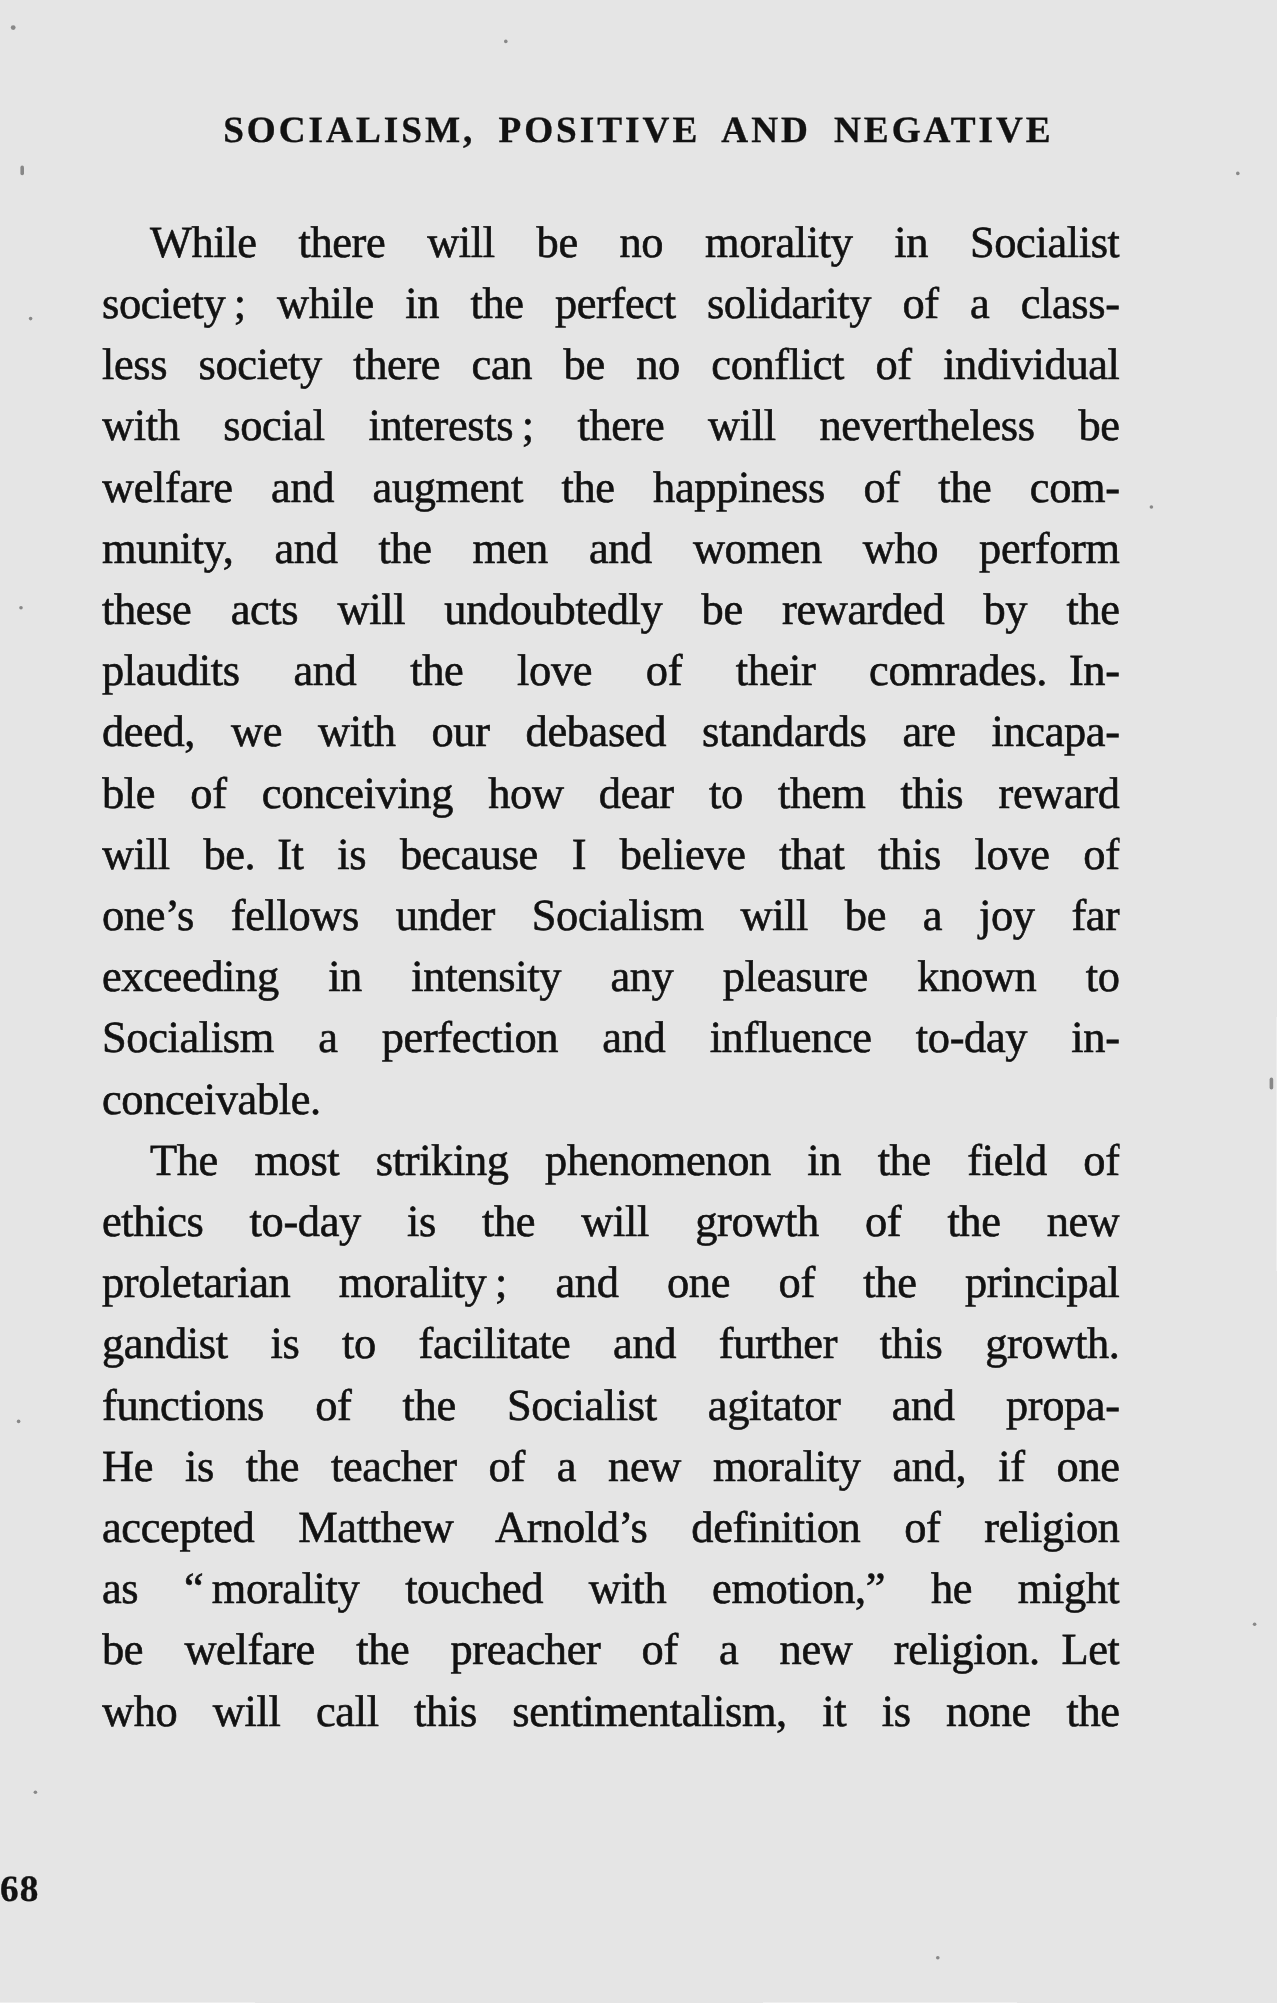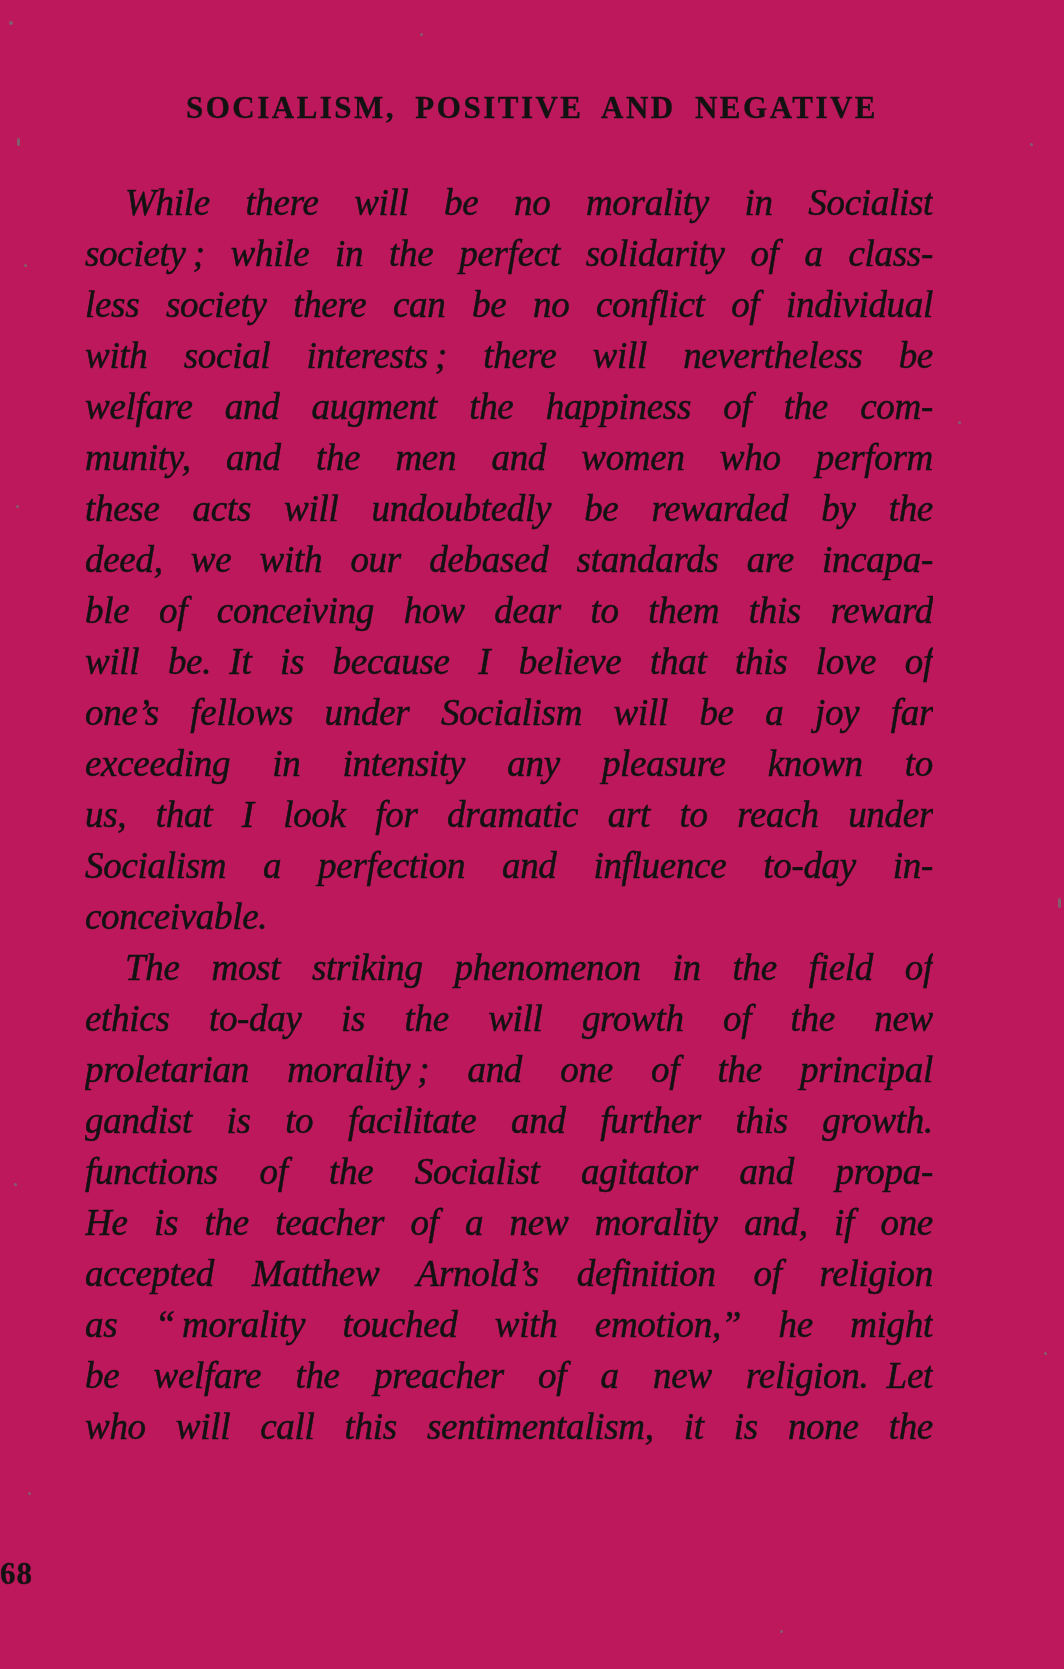--- a/index.html
+++ b/index.html
@@ -4,21 +4,21 @@
 <style>
   html, body {
     margin: 0;
     padding: 0;
     background: #ffffff;
   }
   .page {
     position: relative;
     width: 1064px;
     height: 1669px;
-    background: #be185d;
+    background: #e5e5e5;
     color: #121212;
     font-family: "Liberation Serif", serif;
     overflow: hidden;
   }
   .running-head {
     position: absolute;
     top: 90px;
     left: 0;
     width: 100%;
     text-align: center;
@@ -36,21 +36,20 @@
     width: 848px;
   }
   .line {
     height: 51px;
     line-height: 51px;
     font-size: 37px;
     letter-spacing: -0.3px;
     text-align: justify;
     text-align-last: justify;
     overflow: hidden;
-    font-style: italic;
     -webkit-text-stroke: 0.5px currentColor;
   }
   .line.indent { padding-left: 40px; }
   .line.no-justify { text-align-last: left; }
   .page-number {
     position: absolute;
     top: 1556px;
     left: 0;
     width: 100%;
     font-size: 31px;
@@ -73,26 +72,26 @@
   <div class="running-head">SOCIALISM, POSITIVE AND NEGATIVE</div>
 
   <div class="text-block">
       <div class="line indent">While there will be no morality in Socialist</div>
       <div class="line">society ; while in the perfect solidarity of a class-</div>
       <div class="line">less society there can be no conflict of individual</div>
       <div class="line">with social interests ; there will nevertheless be</div>
       <div class="line">welfare and augment the happiness of the com-</div>
       <div class="line">munity, and the men and women who perform</div>
       <div class="line">these acts will undoubtedly be rewarded by the</div>
+      <div class="line">plaudits and the love of their comrades. In-</div>
       <div class="line">deed, we with our debased standards are incapa-</div>
       <div class="line">ble of conceiving how dear to them this reward</div>
       <div class="line">will be. It is because I believe that this love of</div>
       <div class="line">one’s fellows under Socialism will be a joy far</div>
       <div class="line">exceeding in intensity any pleasure known to</div>
-      <div class="line">us, that I look for dramatic art to reach under</div>
       <div class="line">Socialism a perfection and influence to-day in-</div>
       <div class="line no-justify">conceivable.</div>
       <div class="line indent">The most striking phenomenon in the field of</div>
       <div class="line">ethics to-day is the will growth of the new</div>
       <div class="line">proletarian morality ; and one of the principal</div>
       <div class="line">gandist is to facilitate and further this growth.</div>
       <div class="line">functions of the Socialist agitator and propa-</div>
       <div class="line">He is the teacher of a new morality and, if one</div>
       <div class="line">accepted Matthew Arnold’s definition of religion</div>
       <div class="line">as “ morality touched with emotion,” he might</div>

